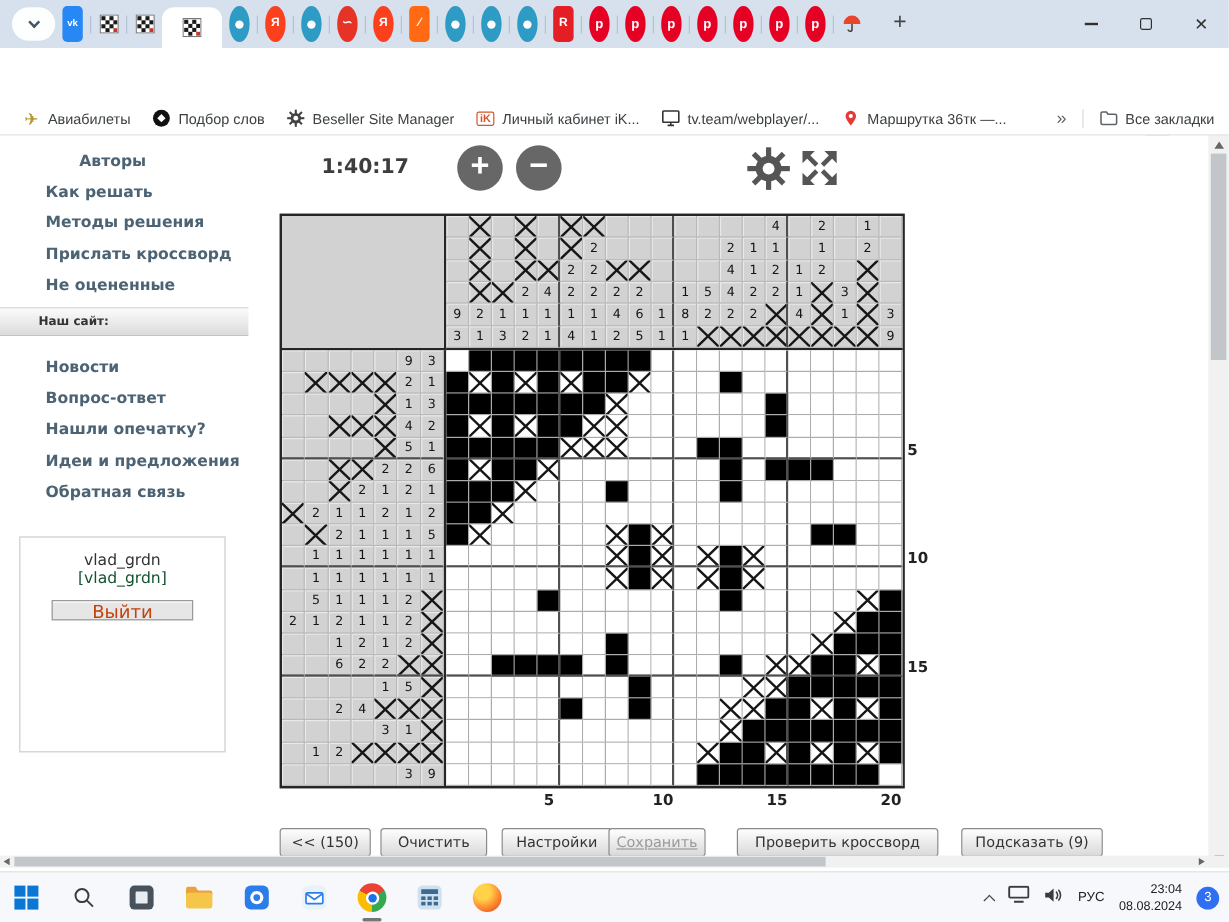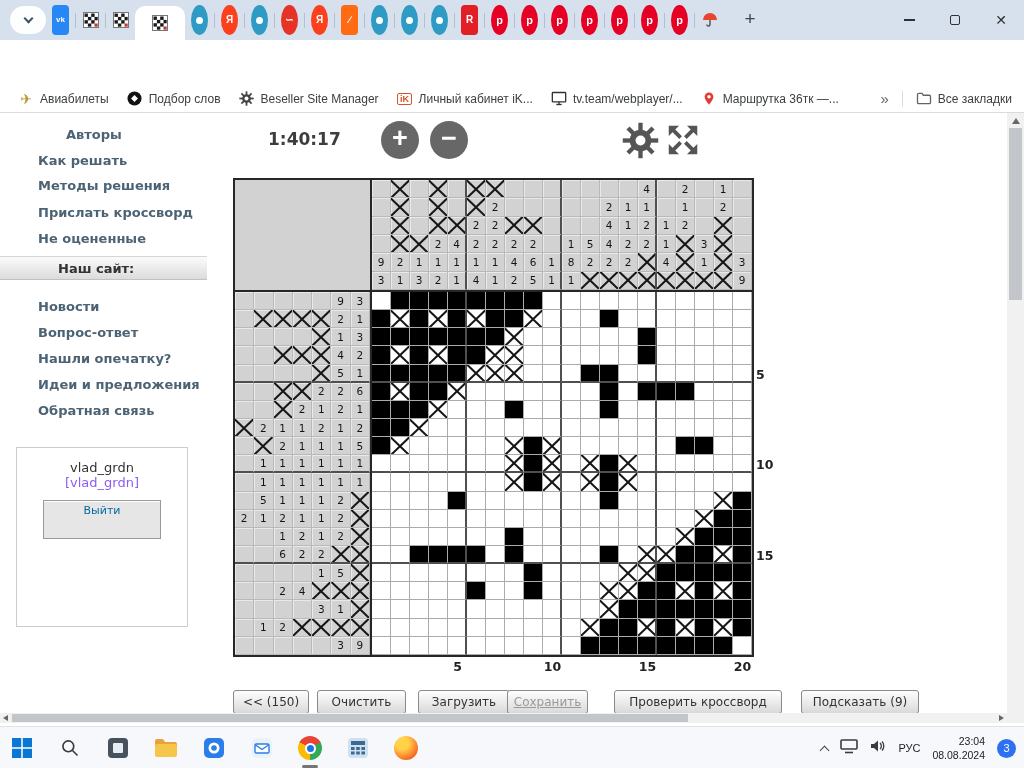--- a/index.html
+++ b/index.html
@@ -56,30 +56,30 @@
   #bmright .sep { width:1px; height:16px; background:#dadce0; }
   .ovf { font-size:15px; color:#5f6368; }
 
   
   #page { position:absolute; left:0; top:113px; width:1007px; height:610px; background:#fff; overflow:hidden; }
 
   
   .snav { position:absolute; left:38px; font-size:13px; font-weight:bold; color:#4c6374;
           font-family:"DejaVu Sans", sans-serif; }
   #oursite { position:absolute; left:0; top:143px; width:207px; height:24px; line-height:23px;
-             padding-left:58px; font-size:13px; font-weight:bold; color:#333;
+             padding-left:32px; font-size:10px; font-weight:bold; color:#333;
              background:linear-gradient(#fbfbfb,#dcdcdc); border-top:1px solid #d6d6d6;
              border-bottom:1px solid #c2c2c2; font-family:"DejaVu Sans", sans-serif; }
   #userbox { position:absolute; left:16px; top:334px; width:172px; height:180px;
              border:1px solid #ccc; text-align:center; font-family:"DejaVu Sans", sans-serif; }
   #userbox .uname { margin-top:12px; font-size:13px; color:#333; }
-  #userbox .ualias { font-size:13px; color:#8b5cf6; }
+  #userbox .ualias { font-size:13px; color:#14532d; }
   .ulink { display:block; margin-top:7px; font-size:13px; color:#5b51ad; }
-  #logout { display:block; margin:10px auto 0; width:118px; height:39px; background:#e6e6e6;
-            border:1px solid #999; box-shadow:inset 0 1px 0 #fff; font-size:11px; color:#0369a1;
+  #logout { display:block; margin:10px auto 0; width:118px; height:17px; background:#e6e6e6;
+            border:1px solid #999; box-shadow:inset 0 1px 0 #fff; font-size:15px; color:#c2410c;
             font-family:"DejaVu Sans", sans-serif; text-align:center; line-height:19px; }
   #randbox { position:absolute; left:16px; top:537px; width:172px; height:90px;
              border:1px solid #ccc; text-align:center; }
   #randbox .rhead { margin-top:10px; font-size:13px; font-weight:bold; color:#222;
                     font-family:"DejaVu Sans", sans-serif; }
   #randbox svg { margin-top:8px; }
 
   
   #timer { position:absolute; left:268px; top:16px; font-size:17px; font-weight:bold; color:#3d3d3d;
            font-family:"DejaVu Sans", sans-serif; }
@@ -1170,21 +1170,21 @@
       <div class="axb" style="left: 552.5px;">10</div>
       <div class="axb" style="left: 647.5px;">15</div>
       <div class="axb" style="left: 742.5px;">20</div>
       <div class="axr" style="top: 253.675px;">5</div>
       <div class="axr" style="top: 344.425px;">10</div>
       <div class="axr" style="top: 435.175px;">15</div>
     </div>
   <div id="actions-holder">
       <div class="abtn">&lt;&lt; (150)</div>
       <div class="abtn">Очистить</div>
-      <div class="abtn">Загрузить</div>
+      <div class="abtn">Настройки</div>
       <div class="abtn disabled">Сохранить</div>
       <div class="abtn">Проверить кроссворд</div>
       <div class="abtn">Подсказать (9)</div>
     </div>
 </div>
 
 <div id="vscroll">
   <div class="tri" style="left:5px;top:5px;border-left:4px solid transparent;border-right:4px solid transparent;border-bottom:6px solid #666;"></div>
   <div id="vthumb"></div>
   <div class="tri" style="left:5px;bottom:4px;border-left:4px solid transparent;border-right:4px solid transparent;border-top:6px solid #666;"></div>

